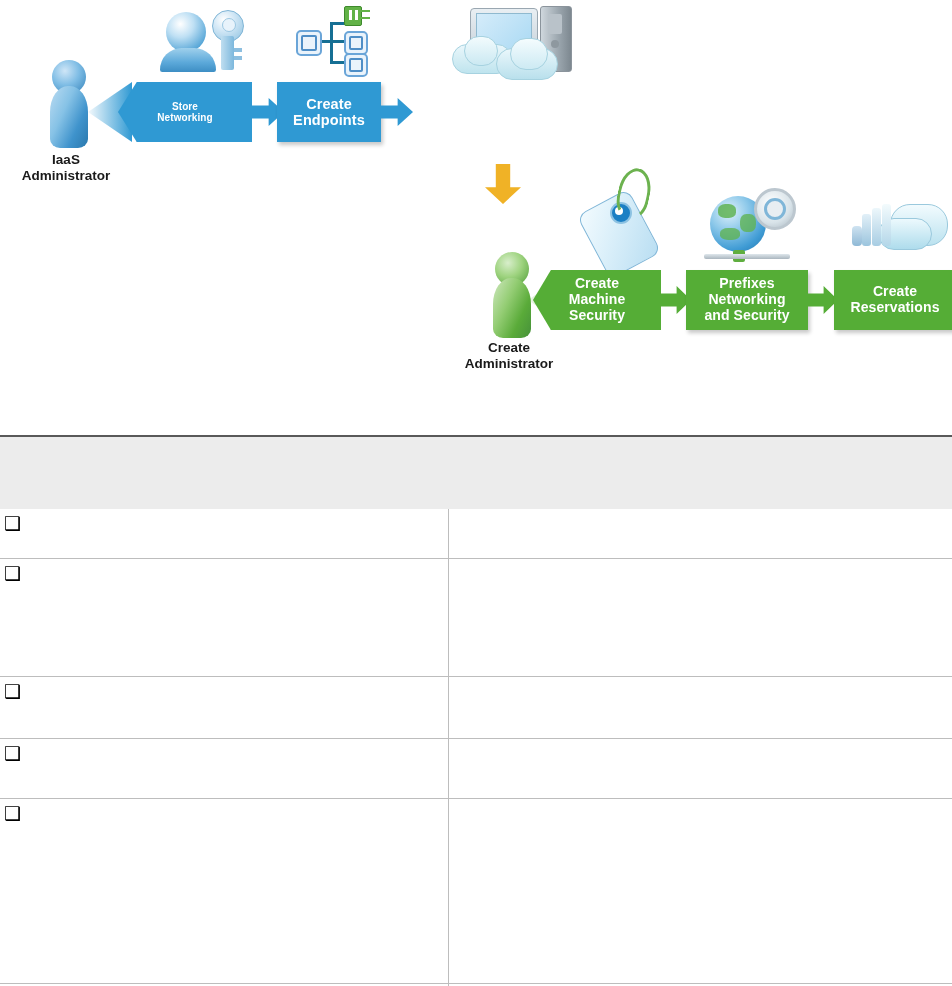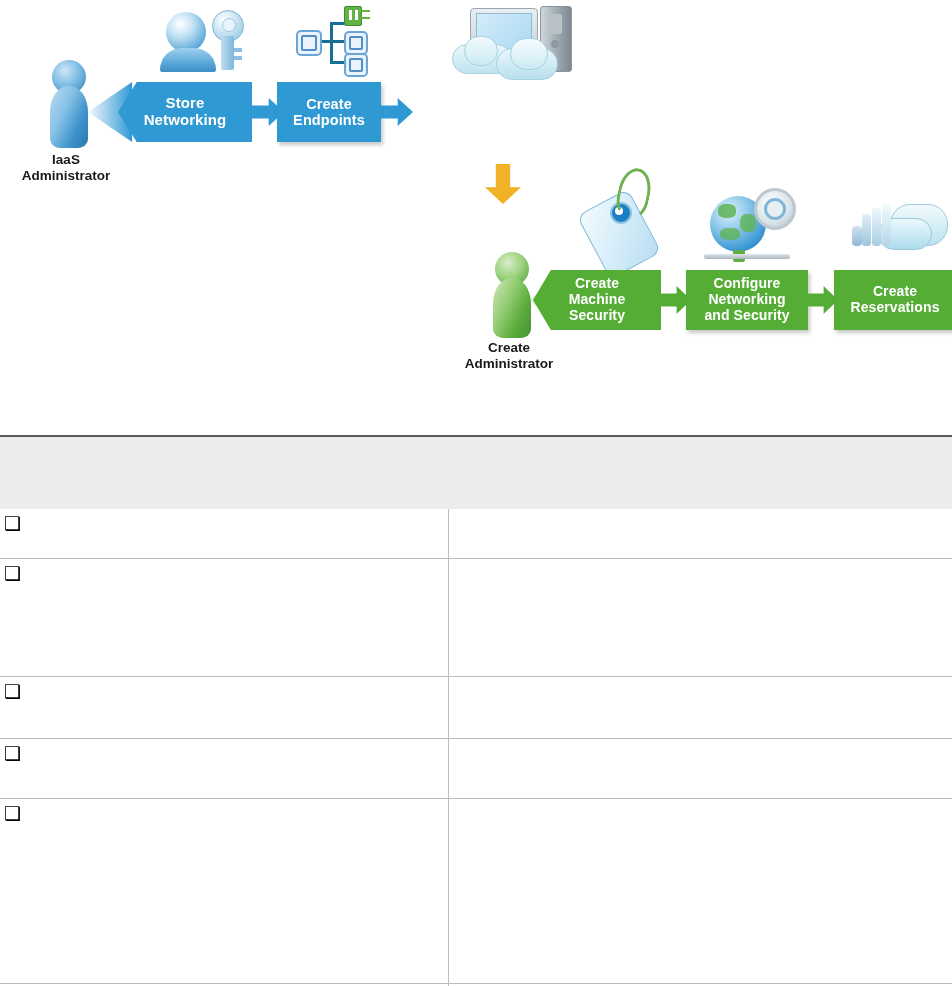--- a/index.html
+++ b/index.html
@@ -139,21 +139,21 @@
     <div style="position:absolute;left:0px;top:44px;width:58px;height:28px;border-radius:16px;
          background:linear-gradient(to bottom,#eaf7fb,#bfe4ee);border:1px solid #a6d2e0;"></div>
     <div style="position:absolute;left:12px;top:36px;width:32px;height:28px;border-radius:16px;
          background:linear-gradient(to bottom,#f2fbfd,#cbe9f2);border:1px solid #a6d2e0;"></div>
     <div style="position:absolute;left:44px;top:48px;width:60px;height:30px;border-radius:17px;
          background:linear-gradient(to bottom,#eaf7fb,#b9e0ec);border:1px solid #a6d2e0;"></div>
     <div style="position:absolute;left:58px;top:38px;width:36px;height:30px;border-radius:17px;
          background:linear-gradient(to bottom,#f4fcfe,#cdeaf3);border:1px solid #a6d2e0;"></div>
   </div>
 
-  <div class="proc blue notch" style="left:118px;top:82px;width:134px;height:60px;font-size:15px;">
+  <div class="proc blue notch" style="left:118px;top:82px;width:134px;height:60px;font-size:10px;">
     <span class="lbl">
       <span>Store</span><br>
       <span>Networking</span>
     </span>
   </div>
 
   <div class="fatarrow blue" style="left:252px;top:96px;width:32px;height:32px;">
       <i></i>
     </div>
 
@@ -238,21 +238,21 @@
       <span>Security</span>
     </span>
   </div>
 
   <div class="fatarrow green" style="left:661px;top:284px;width:30px;height:32px;">
       <i></i>
     </div>
 
   <div class="proc green" style="left:686px;top:270px;width:122px;height:60px;font-size:14px;">
     <span class="lbl">
-      <span>Configure</span><br>
+      <span>Prefixes</span><br>
       <span>Networking</span><br>
       <span>and Security</span>
     </span>
   </div>
 
   <div class="fatarrow green" style="left:808px;top:284px;width:30px;height:32px;">
       <i></i>
     </div>
 
   <div class="proc green" style="left:834px;top:270px;width:122px;height:60px;font-size:14px;">

